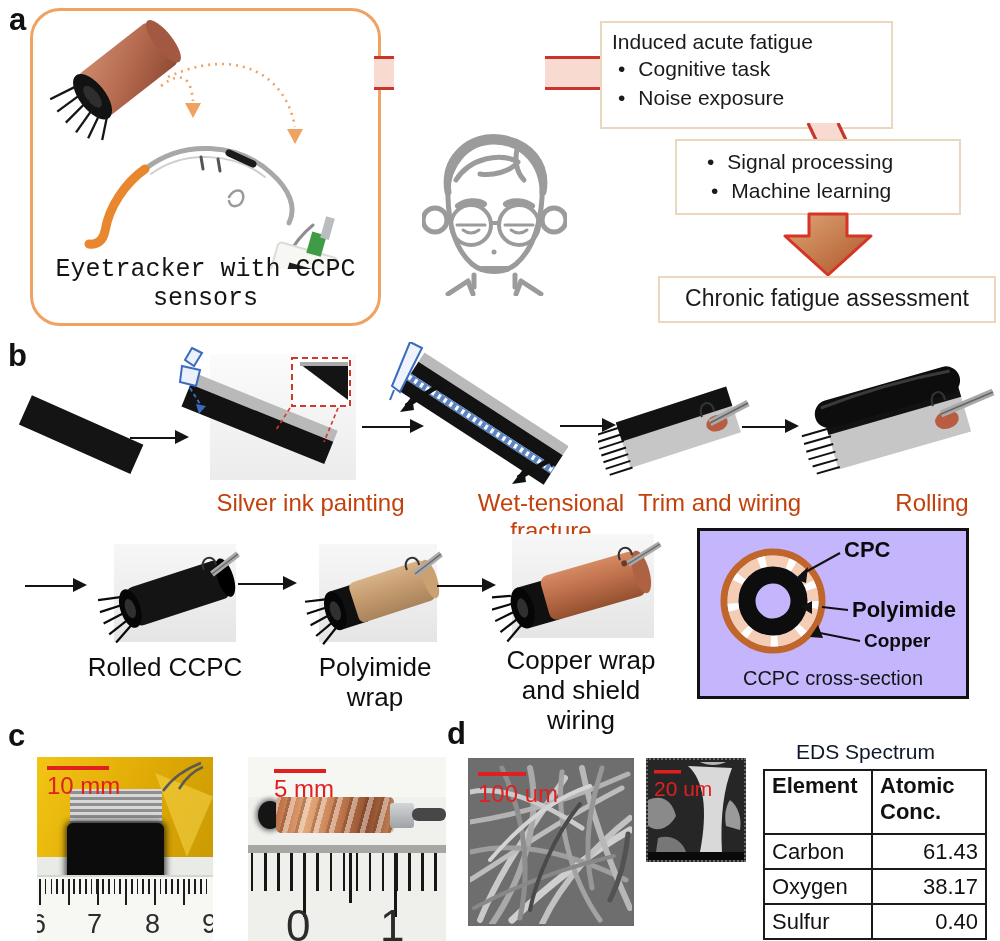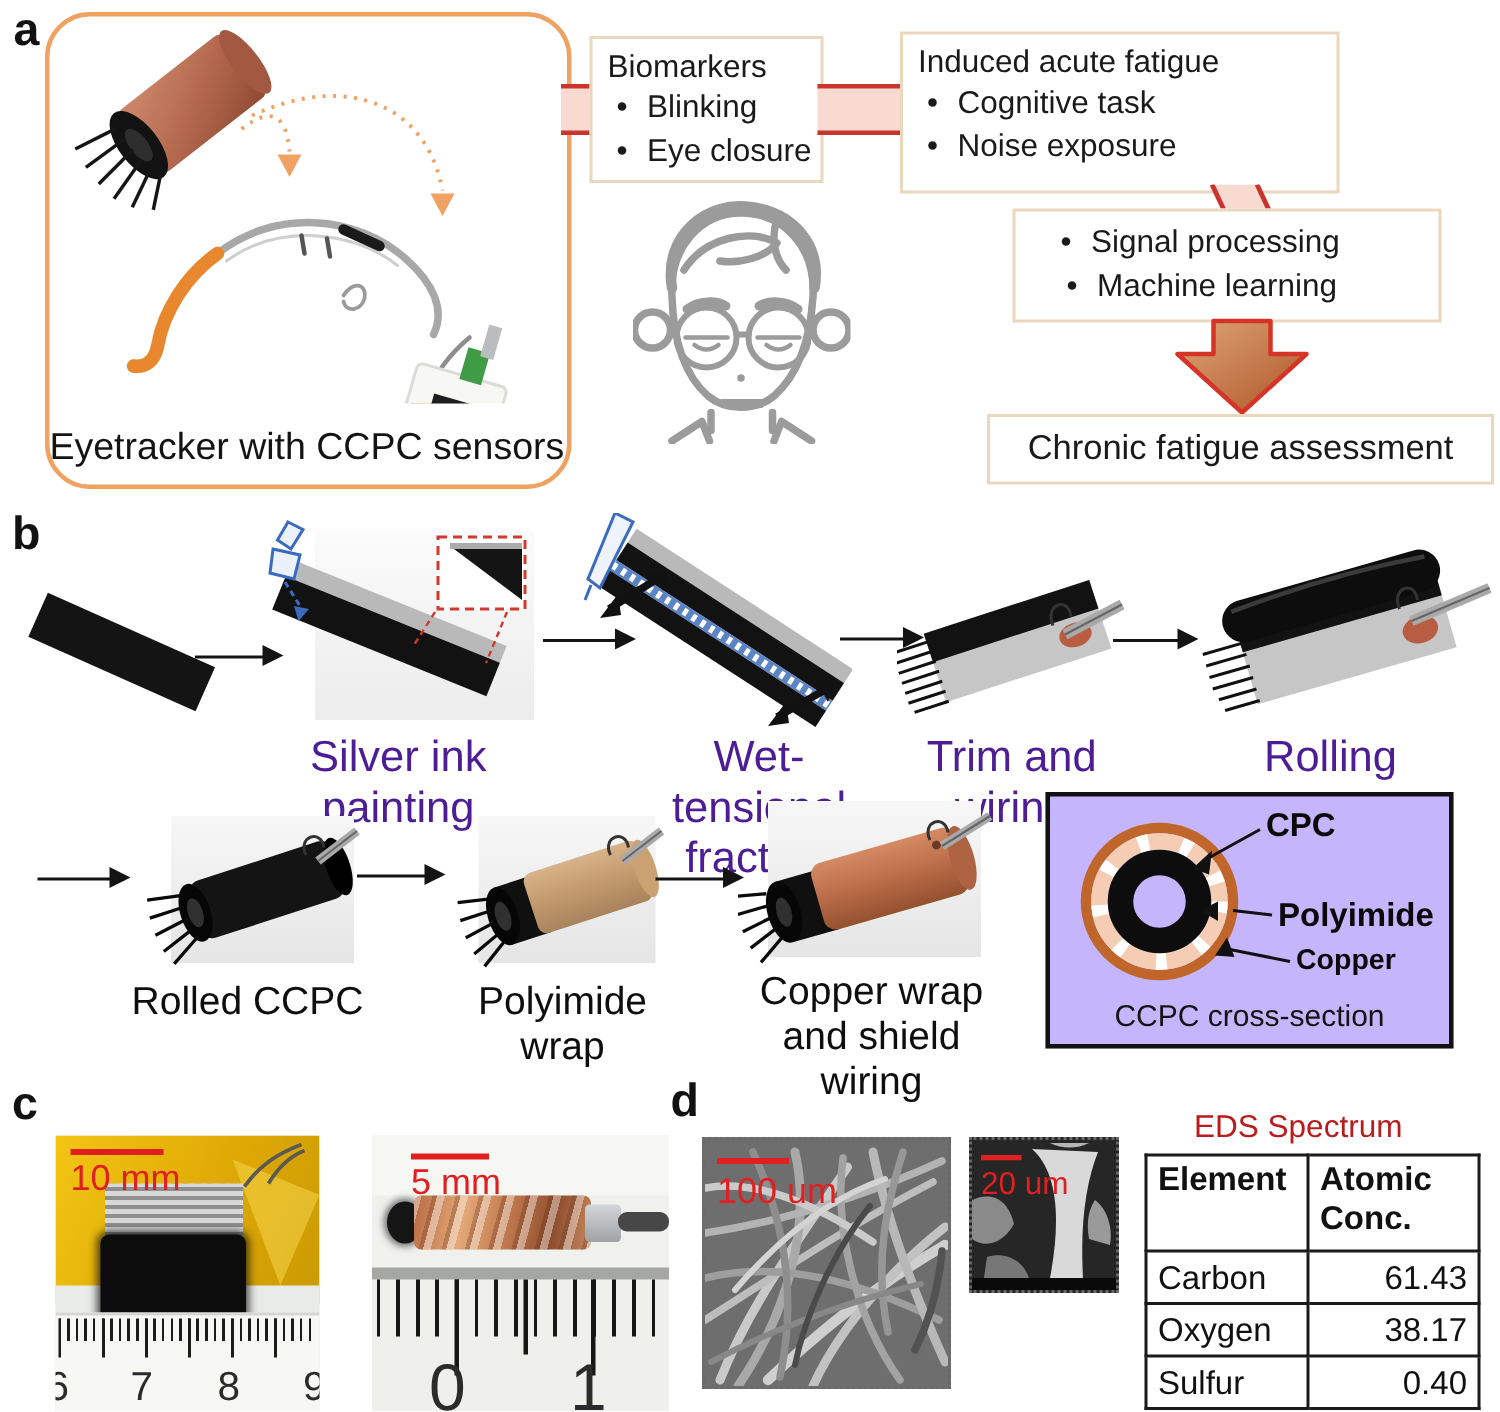--- a/index.html
+++ b/index.html
@@ -3,46 +3,46 @@
 <meta charset="utf-8">
 <style>
   html,body{margin:0;padding:0;background:#fff;}
   #canvas{position:relative;width:1000px;height:941px;background:#fff;overflow:hidden;
           font-family:"Liberation Sans", sans-serif;color:#111;}
   .abs{position:absolute;}
   .panel-letter{position:absolute;font-size:31px;font-weight:bold;color:#111;}
   
   #a-box{position:absolute;left:30px;top:8px;width:345px;height:312px;
          border:3px solid #F0A263;border-radius:30px;background:#fff;}
-  #a-caption{position:absolute;left:0;bottom:10px;width:100%;
-             font-size:25px;color:#141414;}
+  #a-caption{position:absolute;left:0;bottom:10px;width:100%;text-align:center;
+             font-size:25px;color:#141414;font-family:Liberation Mono, monospace;}
   .flowbox{position:absolute;background:#fff;border:2px solid #EBD6BE;font-size:21px;color:#1A1A1A;}
   .flowbox .ftitle{padding:7px 0 0 10px;}
   .brow{display:flex;padding-left:16px;line-height:29px;}
   .brow::before{content:"\2022";margin-right:13px;}
   .hband{position:absolute;background:#F9DAD1;border-top:3px solid #C9342C;border-bottom:3px solid #C9342C;}
   #chronic-box{text-align:center;line-height:40px;font-size:23px;}
   
   .harrow{position:absolute;height:0;border-top:2.5px solid #141414;}
   .harrow::after{content:"";position:absolute;right:-4px;top:-8.6px;width:0;height:0;
     border-left:14px solid #141414;border-top:7px solid transparent;border-bottom:7px solid transparent;}
-  .slabel{position:absolute;font-size:29px;line-height:1.16;text-align:center;color:#4c1d95;}
+  .slabel{position:absolute;font-size:24px;line-height:1.16;text-align:center;color:#c2410c;margin-left:45px;}
   .slabel2{position:absolute;font-size:26px;line-height:1.16;text-align:center;color:#0E0E0E;}
   
   #cs-box{position:absolute;left:697px;top:528px;width:266px;height:165px;border:3px solid #111;background:#c4b5fd;}
   .cs-label{position:absolute;font-weight:bold;font-size:22px;color:#0A0A0A;}
   #cs-caption{position:absolute;left:0;bottom:6px;width:100%;text-align:center;font-size:20px;color:#141414;}
   
   .photo{position:absolute;overflow:hidden;background:#EDEFEA;}
   .scalebar{position:absolute;height:3.5px;background:#E02020;}
   .scaletext{position:absolute;color:#E02020;font-size:24px;}
   .ruler-num{position:absolute;color:#2B2B2B;}
   
   .sem{position:absolute;overflow:hidden;border:2px dotted #6A6A6A;background:#6E6E6E;}
-  #eds-title{position:absolute;left:758px;top:740px;width:215px;text-align:center;font-size:21px;color:#b91c1c;}
+  #eds-title{position:absolute;left:758px;top:740px;width:215px;text-align:center;font-size:21px;color:#0f172a;}
   #eds-table{position:absolute;left:763px;top:769px;border-collapse:collapse;background:#fff;}
   #eds-table th,#eds-table td{border:2.5px solid #1A1A1A;font-size:22px;padding:2px 7px;}
   #eds-table th{text-align:left;font-weight:bold;vertical-align:top;height:58px;}
   #eds-table .c1{width:92px;}
   #eds-table .c2{width:98px;}
   #eds-table td.num{text-align:right;}
   #eds-table td{height:29px;}
 </style>
 </head>
 <body>
@@ -97,29 +97,20 @@
         <rect x="238" y="238" width="62" height="50" rx="4" fill="#F7F7F4" stroke="#DCDCD6" stroke-width="2"></rect>
         <rect x="254" y="255" width="28" height="17" fill="#1E1E1E"></rect>
       </g>
       <rect x="276" y="222" width="15" height="22" transform="rotate(16 283 233)" fill="#3F9B45"></rect>
       <rect x="290" y="206" width="9" height="22" transform="rotate(16 294 217)" fill="#B9BDC0"></rect>
     </svg>
     <div id="a-caption">Eyetracker with CCPC sensors</div>
   </div>
 
   <div class="hband" style="left:374px;top:56px;width:20px;height:28px"></div>
-  <div class="flowbox" style="left:393px;top:24px;width:152px;height:94px">
-    <div class="ftitle">Biomarkers</div>
-    <div class="brow">
-        <span>Blinking</span>
-      </div>
-    <div class="brow">
-        <span>Eye closure</span>
-      </div>
-  </div>
   <div class="hband" style="left:545px;top:56px;width:55px;height:28px"></div>
   <div class="flowbox" style="left:600px;top:21px;width:289px;height:104px">
     <div class="ftitle">Induced acute fatigue</div>
     <div class="brow">
         <span>Cognitive task</span>
       </div>
     <div class="brow">
         <span>Noise exposure</span>
       </div>
   </div>

